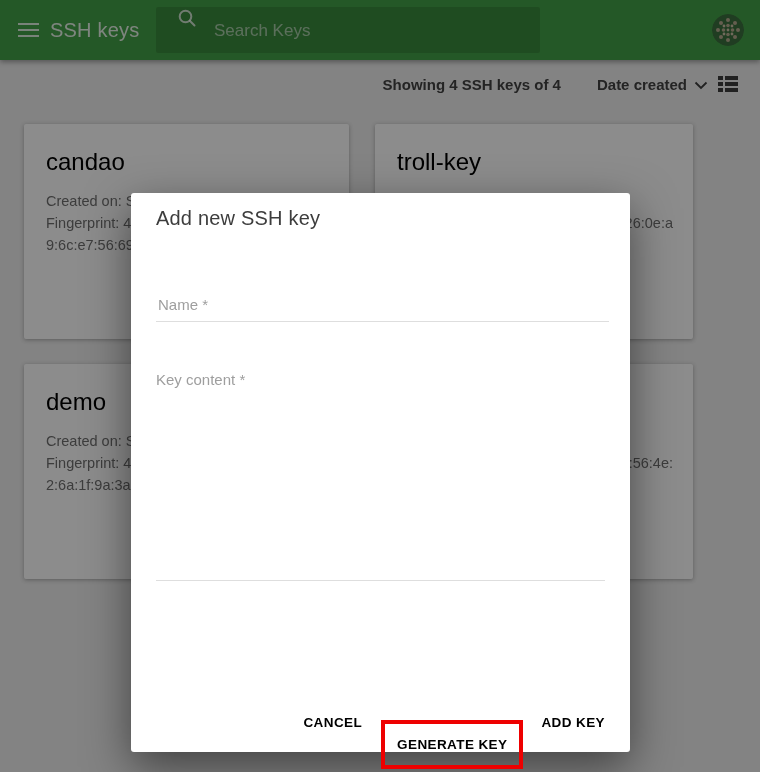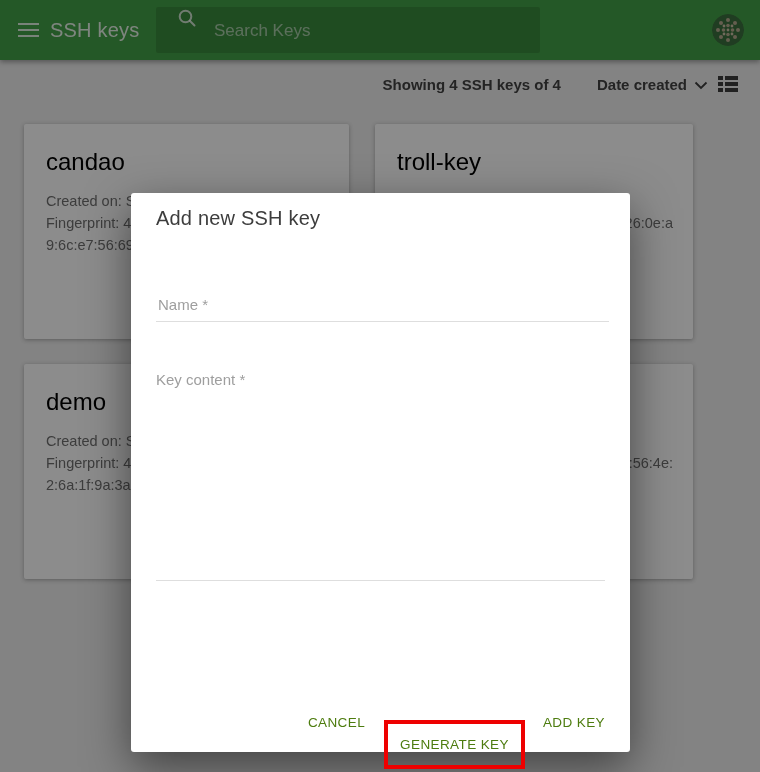--- a/index.html
+++ b/index.html
@@ -98,22 +98,22 @@
     font-family:"Liberation Sans","DejaVu Sans",sans-serif;
   }
   .field-name::placeholder,.field-key::placeholder{color:#9e9e9e;}
   .dialog-actions{
     position:absolute;right:23px;bottom:5px;height:50px;
     display:flex;align-items:center;
   }
   .text-btn{
     background:none;border:none;cursor:pointer;
     font-family:"Liberation Sans","DejaVu Sans",sans-serif;
-    font-size:13.5px;font-weight:400;letter-spacing:0.4px;
-    color:#4d7c0f;padding:10px 2px;white-space:nowrap;
+    font-size:13.5px;font-weight:700;letter-spacing:0.4px;
+    color:#000000;padding:10px 2px;white-space:nowrap;
   }
   .btn-cancel{margin-right:17px;}
   .btn-add{margin-left:16px;}
   .annotation-box{
     border:4px solid #ee0000;padding:3px 10px;display:flex;align-items:center;margin-top:44px;
   }
 </style>
 </head>
 <body>
 

